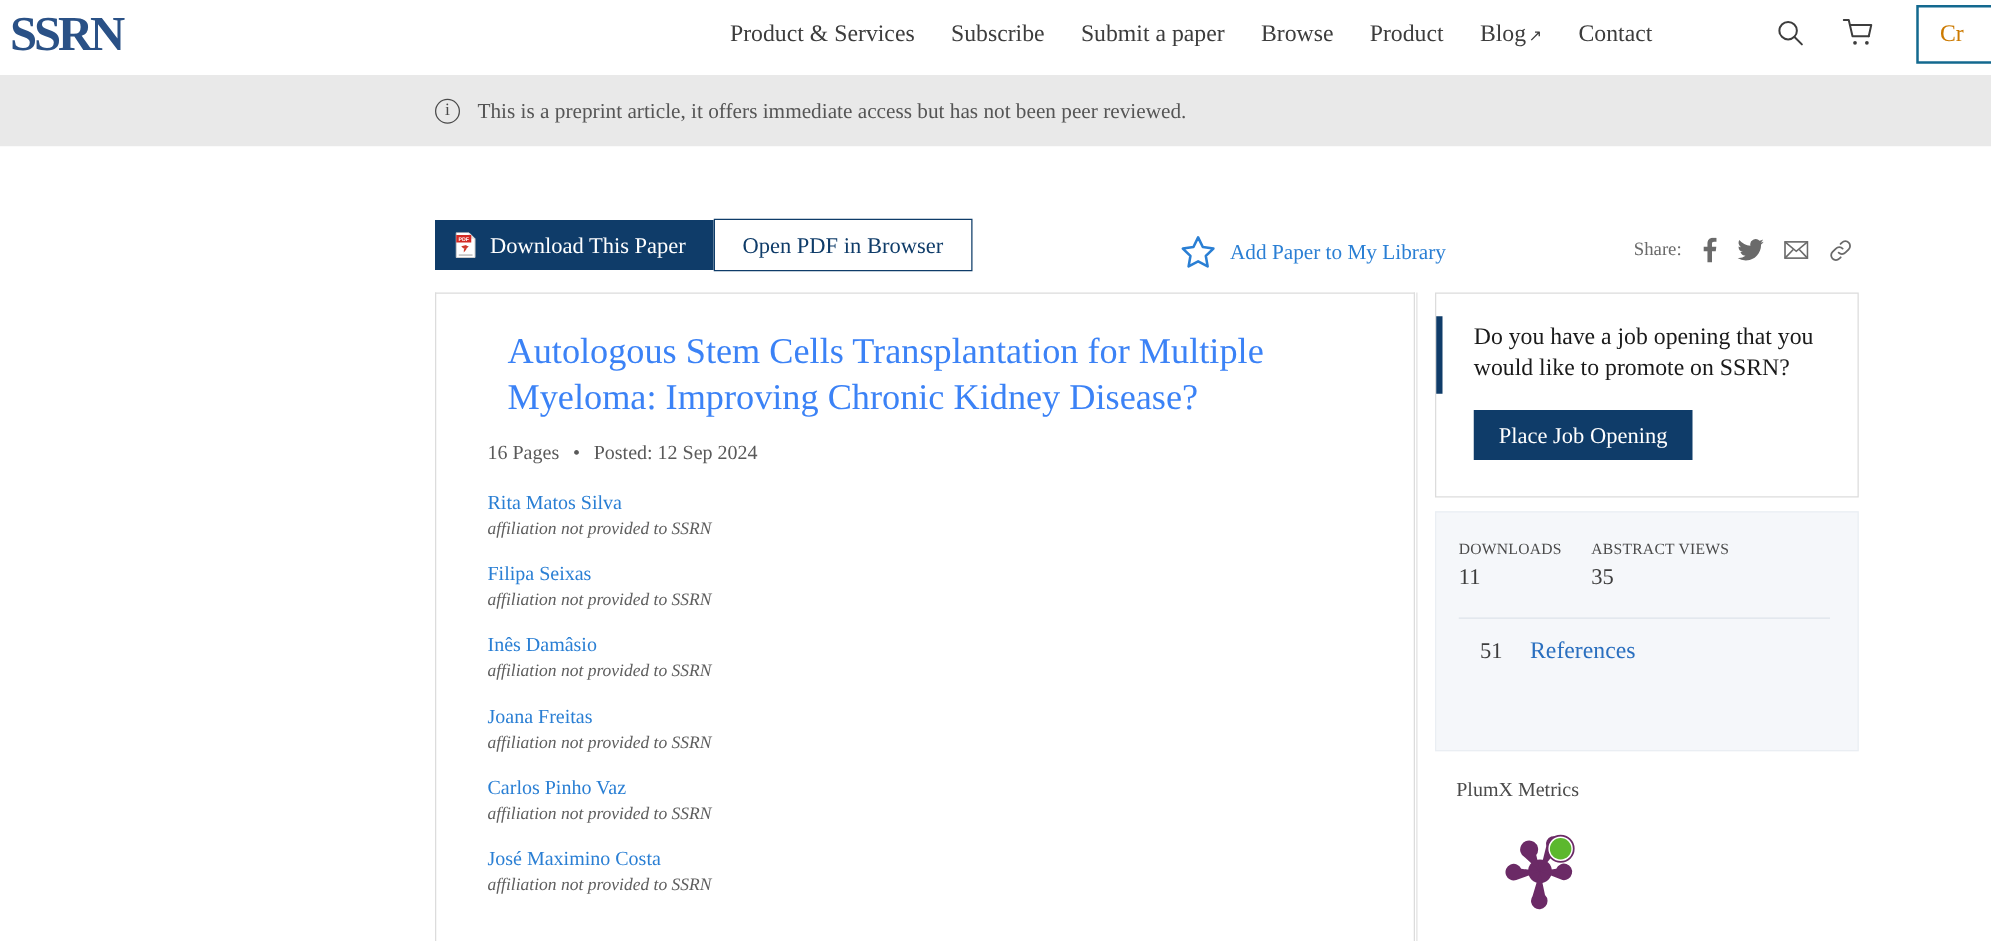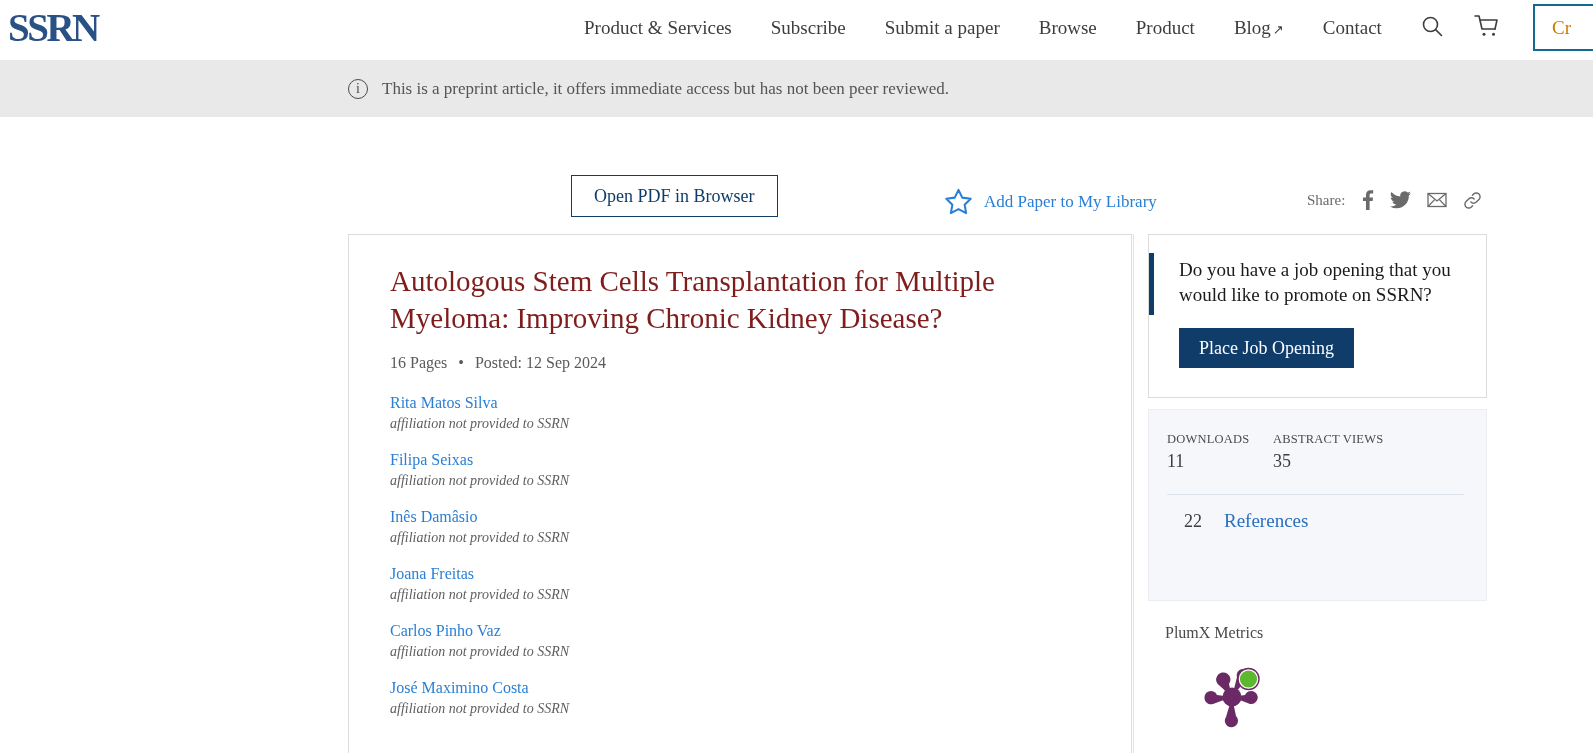--- a/index.html
+++ b/index.html
@@ -26,21 +26,21 @@
     font-weight: 700;
     letter-spacing: -2.5px;
     color: #2a5186;
     line-height: 1;
   }
   .nav {
     position: absolute;
     left: 584px; top: 17px;
     display: flex;
     align-items: center;
-    gap: 39px;
+    gap: 29px;
     font-family: "Liberation Serif", serif;
     font-size: 19px;
     color: #3d3d3d;
     white-space: nowrap;
   }
   .nav-item { cursor: pointer; }
   .ext-arrow { font-size: 13px; margin-left: 2px; display:inline-block; }
 
   .header-icons {
     position: absolute;
@@ -169,25 +169,25 @@
   .main-card {
     position: absolute;
     left: 348px; top: 0px;
     width: 784px; height: 519px;
     border: 1px solid #dcdcdc;
     border-bottom: none;
     background: #ffffff;
     overflow: hidden;
   }
   .paper-title {
-    margin: 28px 40px 0 41px;
+    margin: 28px 40px 0 57px;
     font-family: "Liberation Serif", serif;
     font-size: 29px;
     line-height: 1.27;
-    color: #7f1d1d;
+    color: #3b82f6;
     font-weight: 400;
   }
   .paper-meta {
     margin: 17px 0 0 41px;
     font-family: "Liberation Serif", serif;
     font-size: 16px;
     color: #5a5a5a;
   }
   .meta-dot { margin: 0 7px; }
   .authors { margin: 21px 0 0 41px; }
@@ -351,20 +351,31 @@
 </div>
 
 <div class="notice">
   <div class="notice-icon">
       <span>i</span>
     </div>
   <div class="notice-text">This is a preprint article, it offers immediate access but has not been peer reviewed.</div>
 </div>
 
 <div class="actions">
+  <div class="btn-download">
+    <svg class="pdf-icon" viewBox="0 0 17 21">
+      <path d="M1 0 H11 L16 5 V20 H1 Z" fill="#ffffff" stroke="#cfcfcf" stroke-width="0.8"></path>
+      <path d="M11 0 L16 5 H11 Z" fill="#e0e0e0"></path>
+      <rect x="1" y="2" width="12" height="6" fill="#d32a24"></rect>
+      <text x="7" y="7" font-size="4.2" fill="#ffffff" text-anchor="middle" font-family="Liberation Sans, sans-serif" font-weight="bold">PDF</text>
+      <path d="M5 11 q3 4 6 0 q-4 -1 -4 5 q4 -4 2 -6 z" fill="#cf3b2e"></path>
+      <rect x="3" y="17.5" width="11" height="1.1" fill="#b8b8b8"></rect>
+    </svg>
+    <span>Download This Paper</span>
+  </div>
 
   <div class="btn-openpdf">
     <span>Open PDF in Browser</span>
   </div>
 
   <div class="add-library">
     <svg width="29" height="29" viewBox="0 0 24 24" fill="none" stroke="#2a7fd4" stroke-width="1.7" stroke-linejoin="round">
       <polygon points="12,2.4 15.1,8.8 22.1,9.8 17.1,14.7 18.3,21.6 12,18.3 5.7,21.6 6.9,14.7 1.9,9.8 8.9,8.8"></polygon>
     </svg>
     <span class="add-library-text">Add Paper to My Library</span>
@@ -446,21 +457,21 @@
           <div class="stat-label">DOWNLOADS</div>
           <div class="stat-value">11</div>
         </div>
         <div class="stat-col">
           <div class="stat-label">ABSTRACT VIEWS</div>
           <div class="stat-value">35</div>
         </div>
       </div>
       <div class="stats-divider"></div>
       <div class="refs-row">
-        <span class="refs-count">22</span>
+        <span class="refs-count">51</span>
         <span class="refs-link">References</span>
       </div>
     </div>
 
     <div class="plumx">
       <div class="plumx-title">PlumX Metrics</div>
       <div class="plumx-widget">
         <svg width="72" height="72" viewBox="0 0 72 72">
           <g fill="#6b2a66">
             <circle cx="34" cy="40" r="9.5"></circle>

